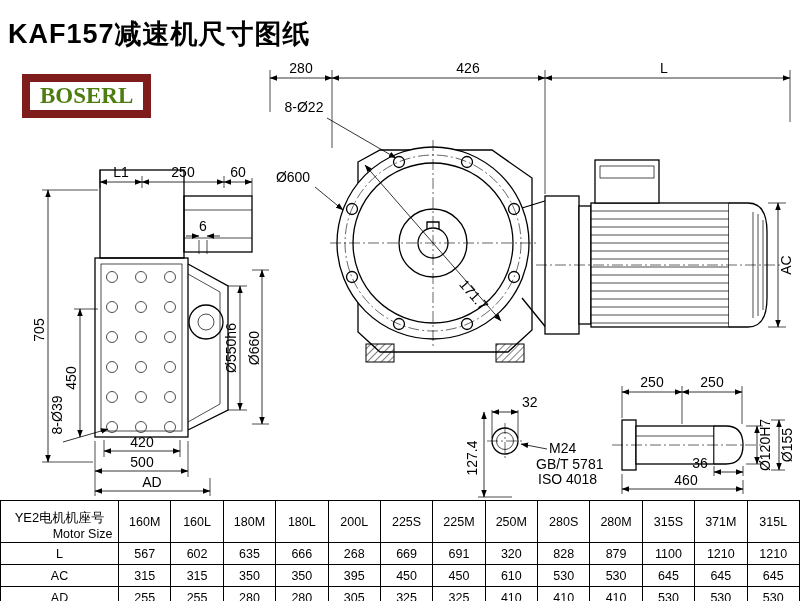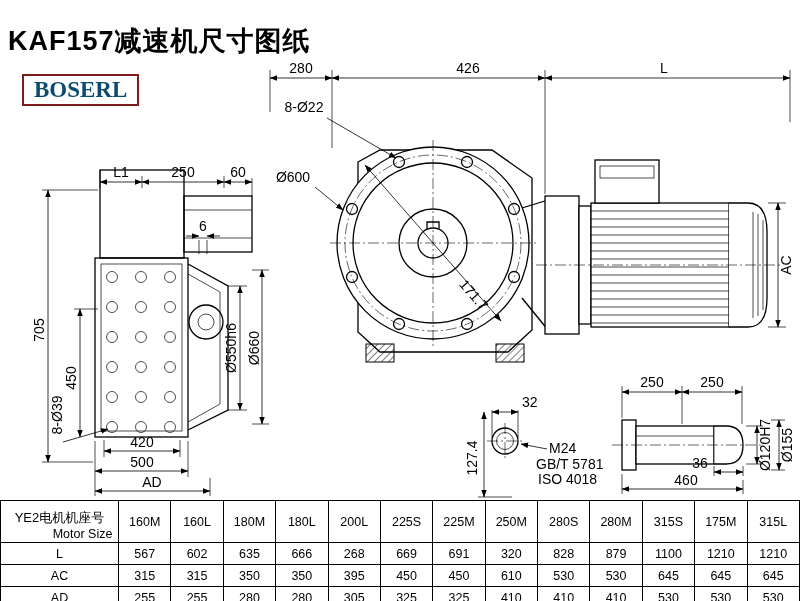--- a/index.html
+++ b/index.html
@@ -1,27 +1,27 @@
 <!DOCTYPE html>
 <html><head>
 <meta charset="utf-8">
 <style>
   html,body { margin:0; padding:0; }
   body {
     width:800px; height:601px; position:relative; overflow:hidden;
     background:#fff; font-family:"Liberation Sans",sans-serif;
   }
   .title {
-    position:absolute; left:8px; top:23px; font-size:27px; font-weight:bold;
+    position:absolute; left:8px; top:16px; font-size:27px; font-weight:bold;
     color:#000; letter-spacing:1px; white-space:nowrap;
   }
   .brand {
-    position:absolute; left:22px; top:74px; border:2px solid #7f1d1d;
+    position:absolute; left:22px; top:74px; border:8px solid #7f1d1d;
     padding:0 10px; font-family:"Liberation Serif",serif; font-weight:bold;
-    font-size:23px; line-height:28px; color:#0c4a6e; background:#fff;
+    font-size:23px; line-height:28px; color:#4d7c0f; background:#fff;
   }
   svg.drawing { position:absolute; left:0; top:0; }
   .ln   { fill:none; stroke:#000; stroke-width:1.3; }
   .lnf  { fill:#fff; stroke:#000; stroke-width:1.3; }
   .thin { fill:none; stroke:#000; stroke-width:0.7; }
   .cl   { fill:none; stroke:#000; stroke-width:0.6; stroke-dasharray:11 3 2 3; }
   .dim  { fill:none; stroke:#000; stroke-width:0.8; }
   .hatchrect { fill:url(#hatch); stroke:#000; stroke-width:1; }
   text.d { font:14px "Liberation Sans",sans-serif; fill:#000; text-anchor:middle; }
   text.ds { text-anchor:start; }
@@ -289,21 +289,21 @@
         <th>160L</th>
         <th>180M</th>
         <th>180L</th>
         <th>200L</th>
         <th>225S</th>
         <th>225M</th>
         <th>250M</th>
         <th>280S</th>
         <th>280M</th>
         <th>315S</th>
-        <th>175M</th>
+        <th>371M</th>
         <th>315L</th>
       </tr>
       <tr>
         <th>L</th>
         <td>567</td>
         <td>602</td>
         <td>635</td>
         <td>666</td>
         <td>268</td>
         <td>669</td>

